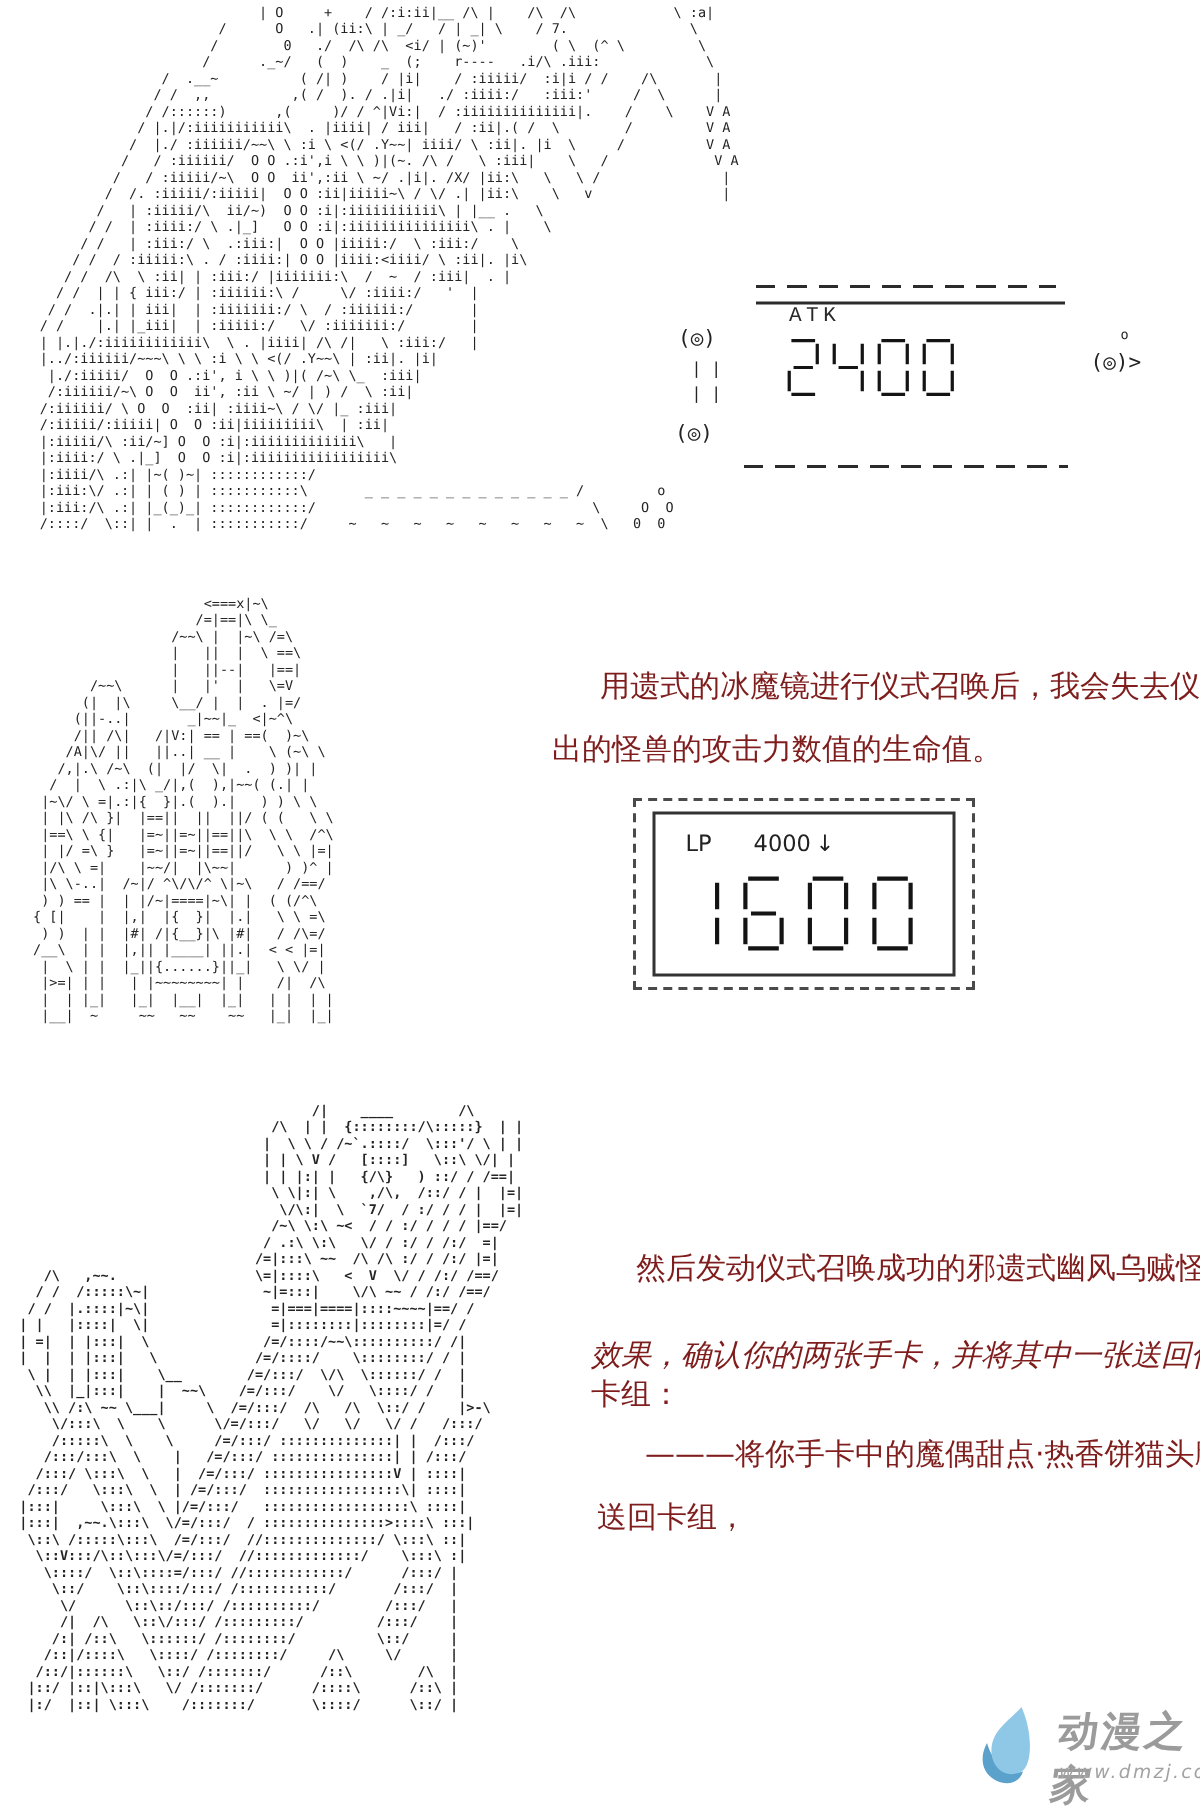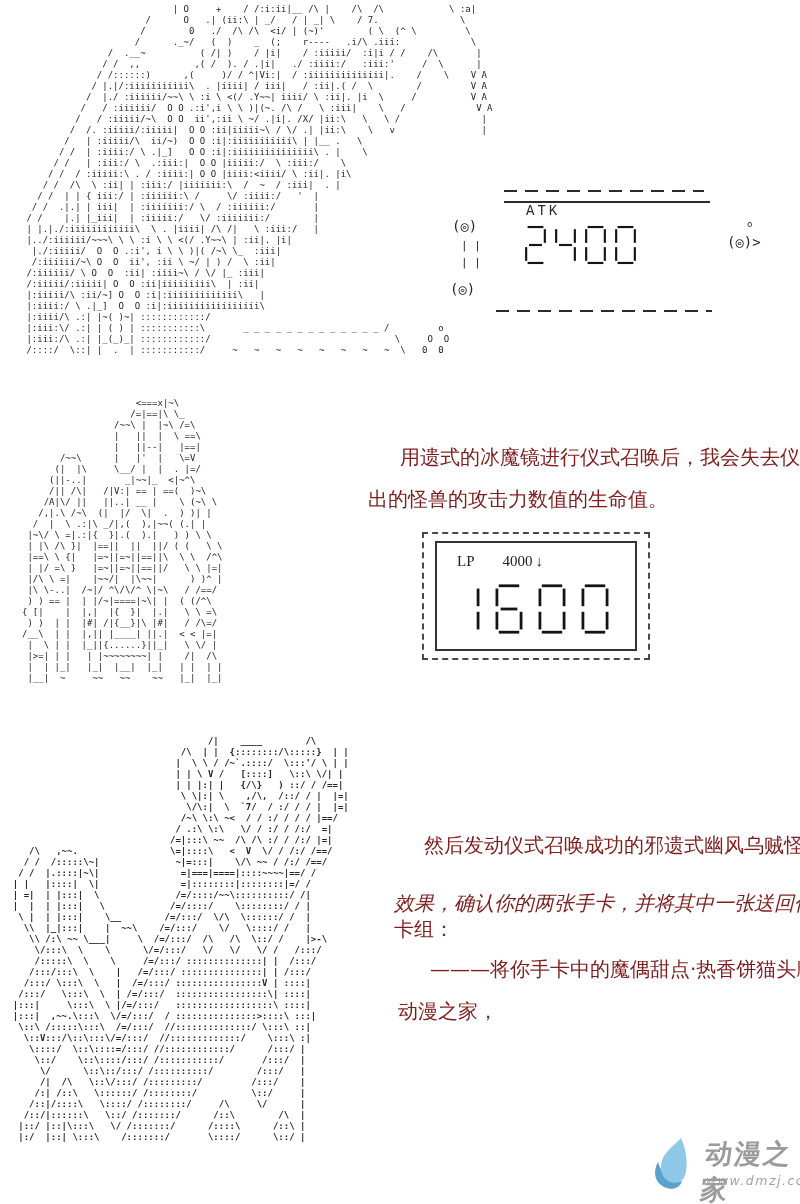--- a/index.html
+++ b/index.html
@@ -27,21 +27,21 @@
   .atk-label { position:absolute; left:40px; top:21px; font-size:14px; letter-spacing:3px; color:#2a2a2a; }
   .atk-digits { position:absolute; left:38px; top:39px; display:flex; align-items:flex-start; }
   .level-row { position:absolute; left:2px; top:96px; font-size:15px; color:#2a2a2a; letter-spacing:1px; white-space:nowrap; }
   .level-stars { font-size:16px; letter-spacing:7px; margin-left:8px; color:#2a2a2a; }
   .panel-decor { position:absolute; z-index:3; color:#242424; font-family:"DejaVu Sans Mono", monospace; }
 
   
   .lp-outer { position:absolute; left:422px; top:532px; width:228px; height:128px;
               border:2px dashed #4a4a4a; background:#fff; z-index:2; }
   .lp-inner { position:absolute; left:11px; top:7px; right:11px; bottom:7px; border:2px solid #333; }
-  .lp-row { position:absolute; left:20px; top:10px; font-size:15px; color:#222; white-space:nowrap;font-family:Liberation Serif, serif; }
+  .lp-row { position:absolute; left:20px; top:10px; font-size:15px; color:#222; white-space:nowrap; }
   .lp-prev { margin-left:28px; }
   .lp-arrow { margin-left:3px; }
   .lp-digits { position:absolute; left:14px; top:40px; display:flex; }
 
   
   .zh { position:absolute; font-size:20px; color:#7f1d1d; white-space:nowrap; z-index:2;
         font-family:"DejaVu Sans", sans-serif; }
 
   
   .footer-logo { position:absolute; left:648px; top:1136px; width:150px; height:62px; z-index:2; }
@@ -232,21 +232,21 @@
           <line x1="3" y1="6" x2="3" y2="25"></line>
         </svg>
       </div>
   </div>
 </div>
 
 <div class="zh" style="left:424px; top:832px;">然后发动仪式召唤成功的邪遗式幽风乌贼怪的</div>
 <div class="zh" style="left:394px; top:890px;font-style:italic;">效果，确认你的两张手卡，并将其中一张送回你的</div>
 <div class="zh" style="left:394px; top:916px;font-family:Liberation Mono, monospace;">卡组：</div>
 <div class="zh" style="left:430px; top:956px;">———将你手卡中的魔偶甜点·热香饼猫头鹰</div>
-<div class="zh" style="left:398px; top:998px;">动漫之家，</div>
+<div class="zh" style="left:398px; top:998px;">送回卡组，</div>
 
 <div class="footer-logo">
   <svg class="logo-mark" width="46" height="58" viewBox="0 0 46 58">
     <path id="logo-dark-path" d="M10,26 C5,35 6,46 16,51 C24,55 32,52 34,45 C25,48 14,40 10,26 Z" fill="#5aa1cc"></path>
     <path id="logo-light-path" d="M33,2 C24,12 12,18 13,33 C14,44 24,50 33,45 C40,41 41,20 33,2 Z" fill="#8fc8e6"></path>
   </svg>
   <div class="logo-name">动漫之家</div>
   <div class="logo-url">www.dmzj.com</div>
 </div>
 

